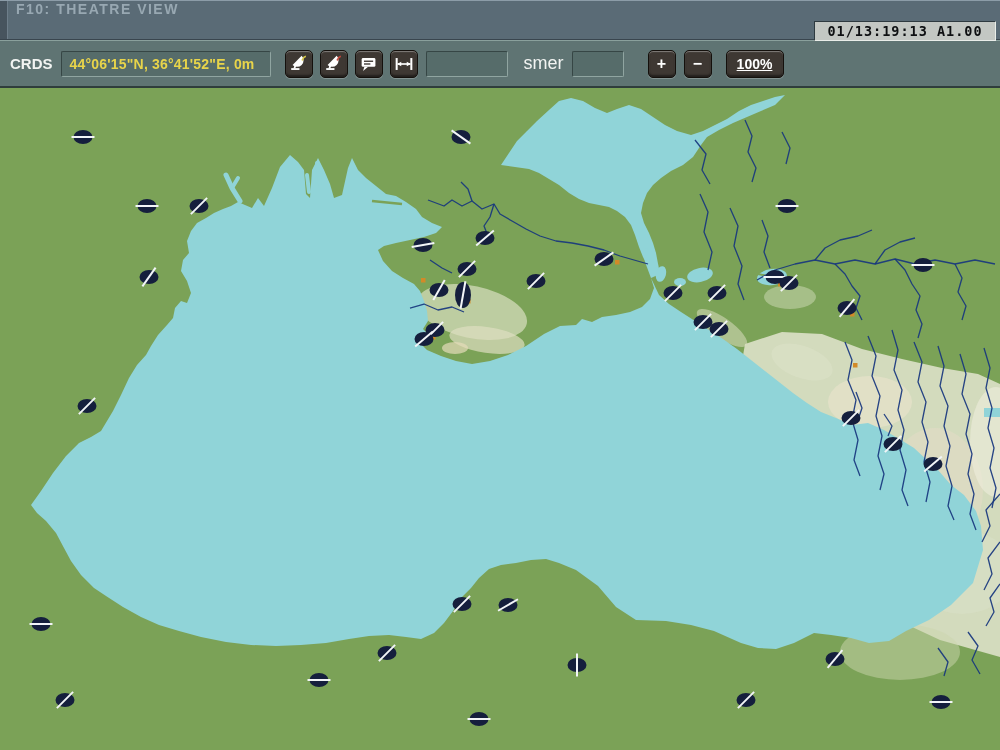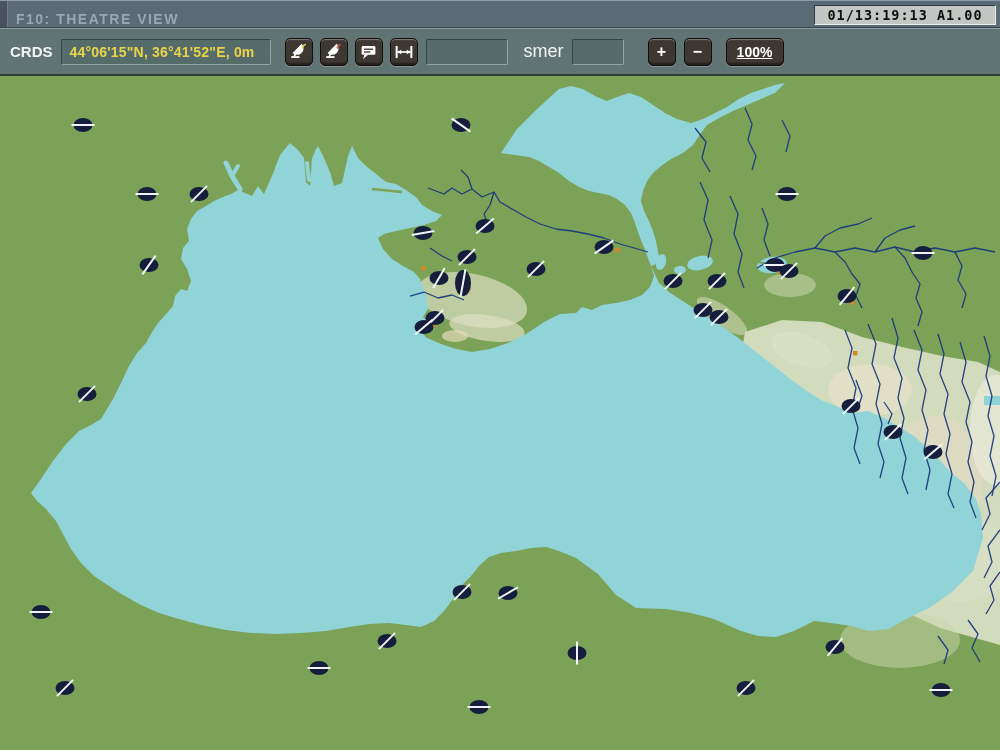--- a/index.html
+++ b/index.html
@@ -1,23 +1,23 @@
 <!DOCTYPE html>
 <html><head>
 <meta charset="utf-8">
 <style>
   html,body{margin:0;padding:0;background:#333;}
   .screen{width:1000px;height:750px;position:relative;font-family:"Liberation Sans",sans-serif;
           background:#5E7371;overflow:hidden;user-select:none;}
   
-  .titlebar{height:28px;background:#5A6B76;border-top:1px solid #8C9CA8;border-bottom:1px solid #39454E;
-            box-sizing:border-box;display:flex;align-items:flex-end;padding-left:16px;position:relative;}
+  .titlebar{height:40px;background:#5A6B76;border-top:1px solid #8C9CA8;border-bottom:1px solid #39454E;
+            box-sizing:border-box;display:flex;align-items:flex-start;padding-left:16px;position:relative;}
   .titlebar .notch{position:absolute;left:0;top:0;bottom:0;width:7px;background:#47545E;border-right:1px solid #6E7E8A;}
   .title-text{color:#98A8B2;font-weight:bold;font-size:14px;letter-spacing:1.5px;}
-  .clock{position:absolute;right:4px;top:4px;height:20px;width:182px;background:#C3C7C3;
+  .clock{position:absolute;right:4px;top:20px;height:20px;width:182px;background:#C3C7C3;
          border:1px solid;border-color:#2E3A40 #E9EDE9 #E9EDE9 #2E3A40;box-sizing:border-box;
          color:#0E1012;font-family:"DejaVu Sans Mono",monospace;font-size:13.5px;font-weight:bold;
          display:flex;align-items:center;justify-content:center;letter-spacing:1px;}
   
   .toolbar{height:48px;background:#5F7473;border-top:1px solid #8AA09C;border-bottom:2px solid #2F3D3C;
            box-sizing:border-box;display:flex;align-items:center;padding:0 10px;}
   .crds-label{color:#F2F4F2;font-weight:bold;font-size:15px;margin-right:8px;}
   .field{background:#566C6A;border:1px solid;border-color:#364645 #90A5A1 #90A5A1 #364645;
          height:26px;box-sizing:border-box;border-radius:2px;}
   .coord-field{width:210px;display:flex;align-items:center;padding:0 8px;color:#E8D44A;

